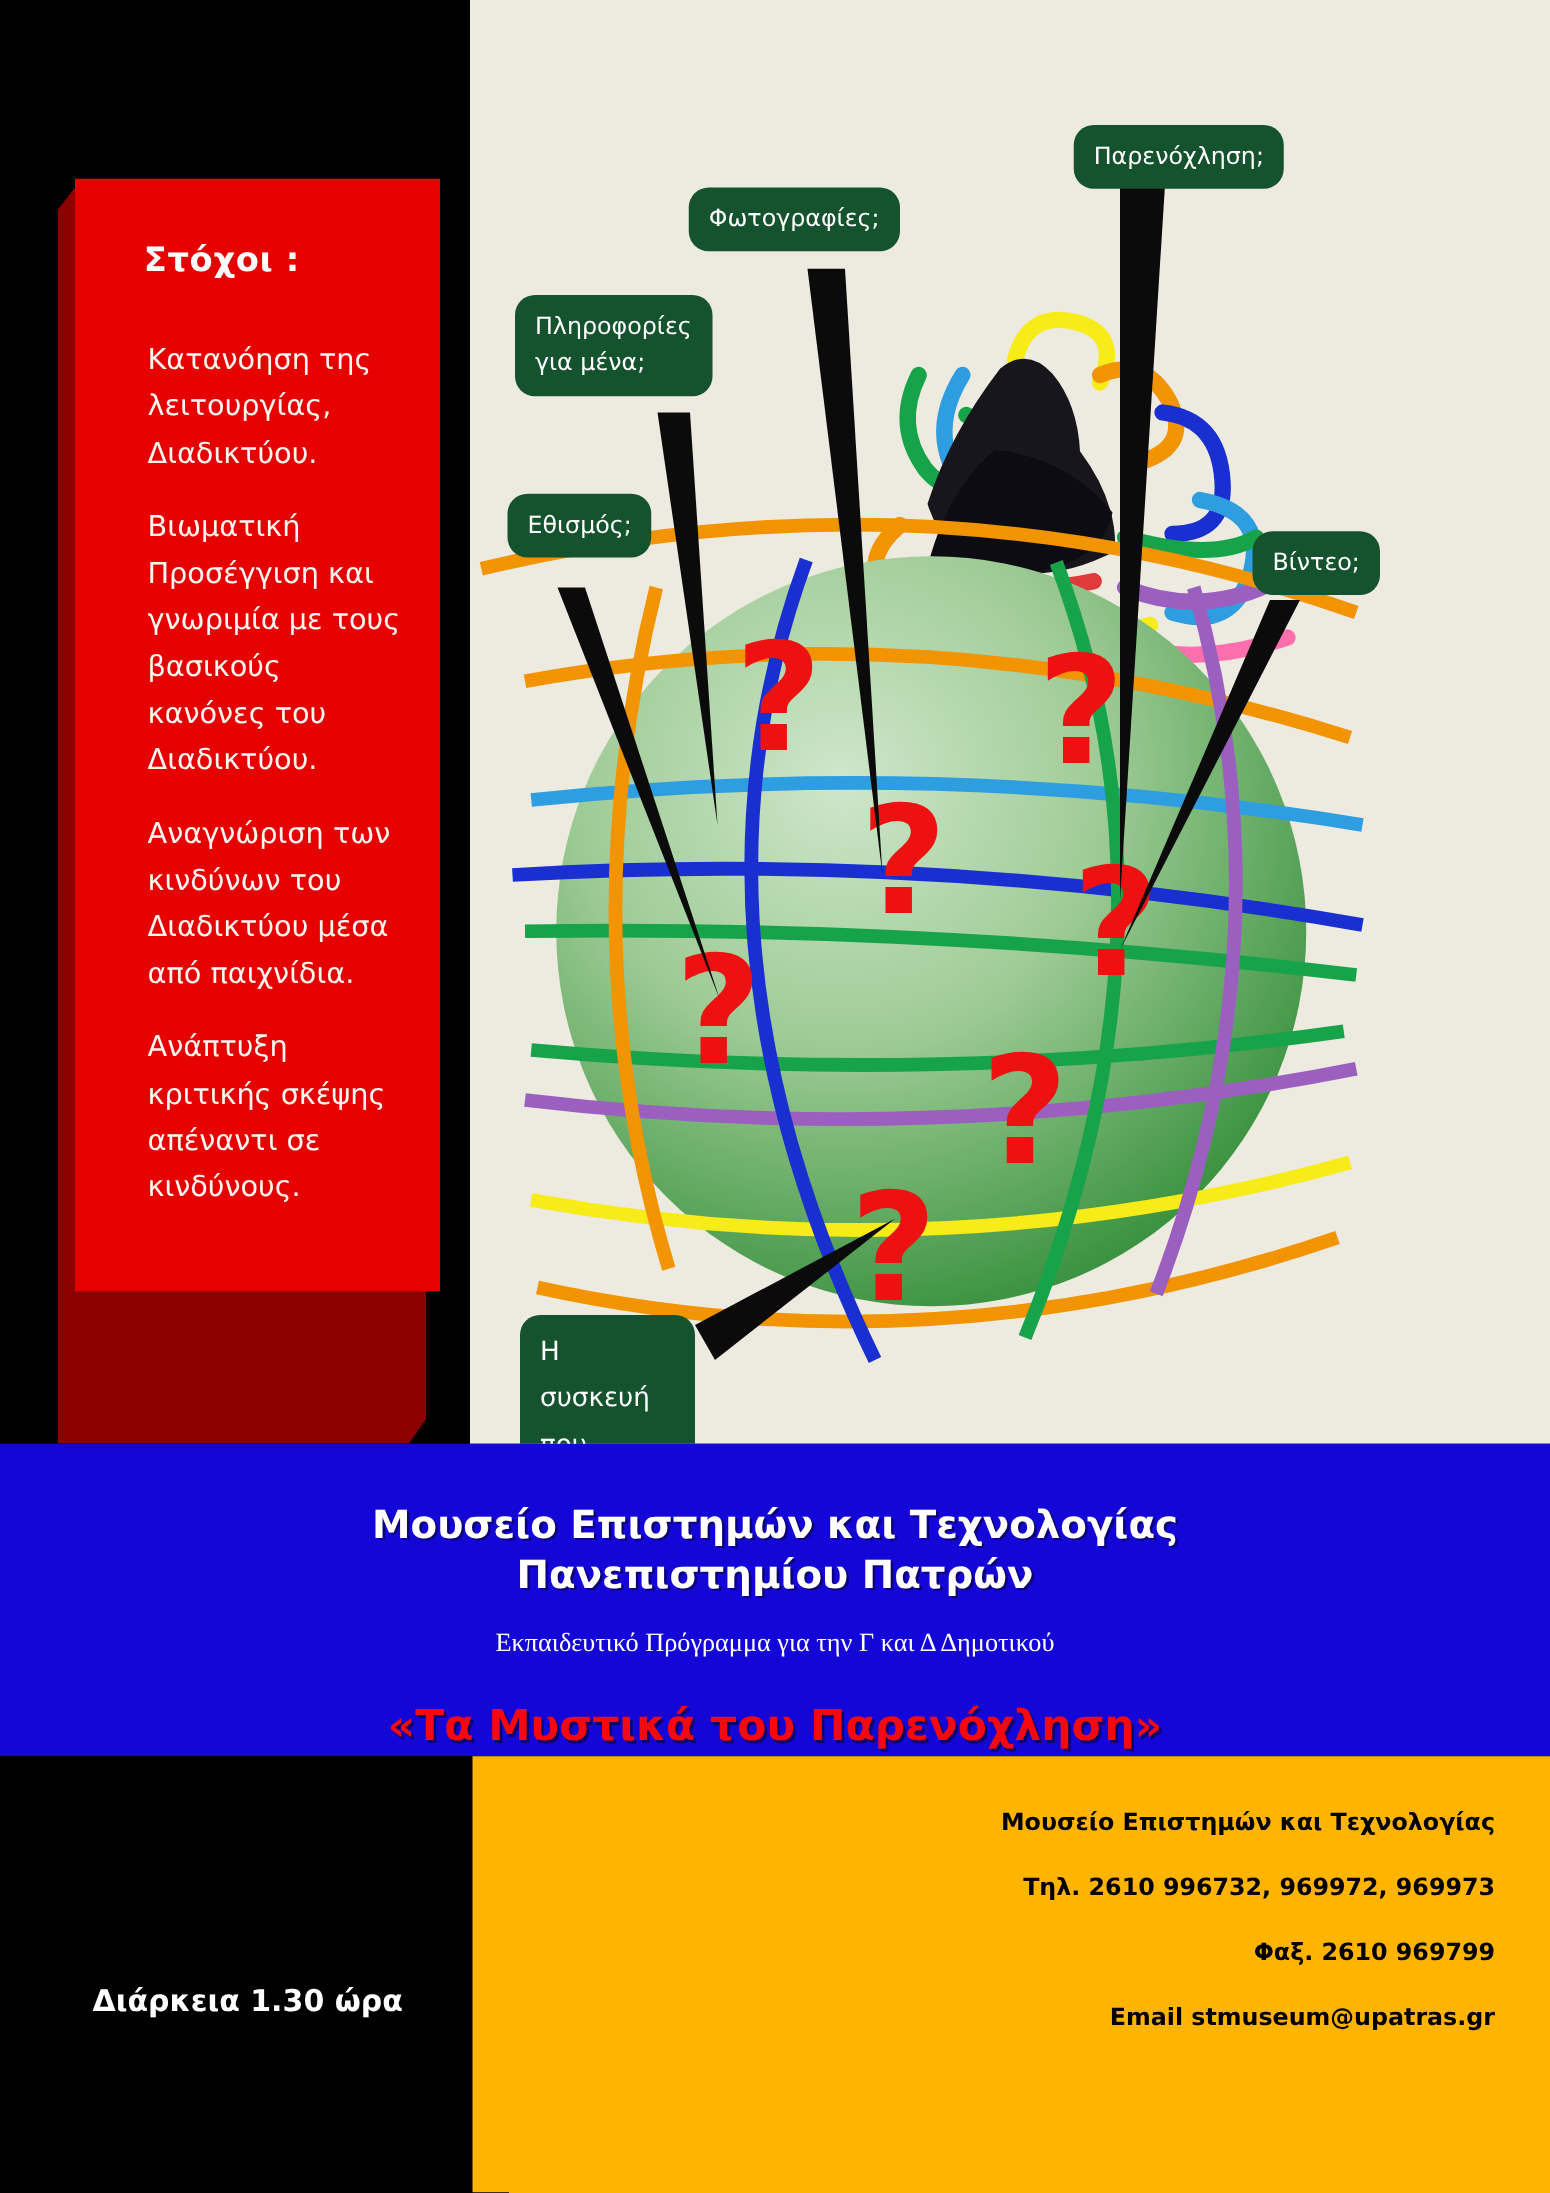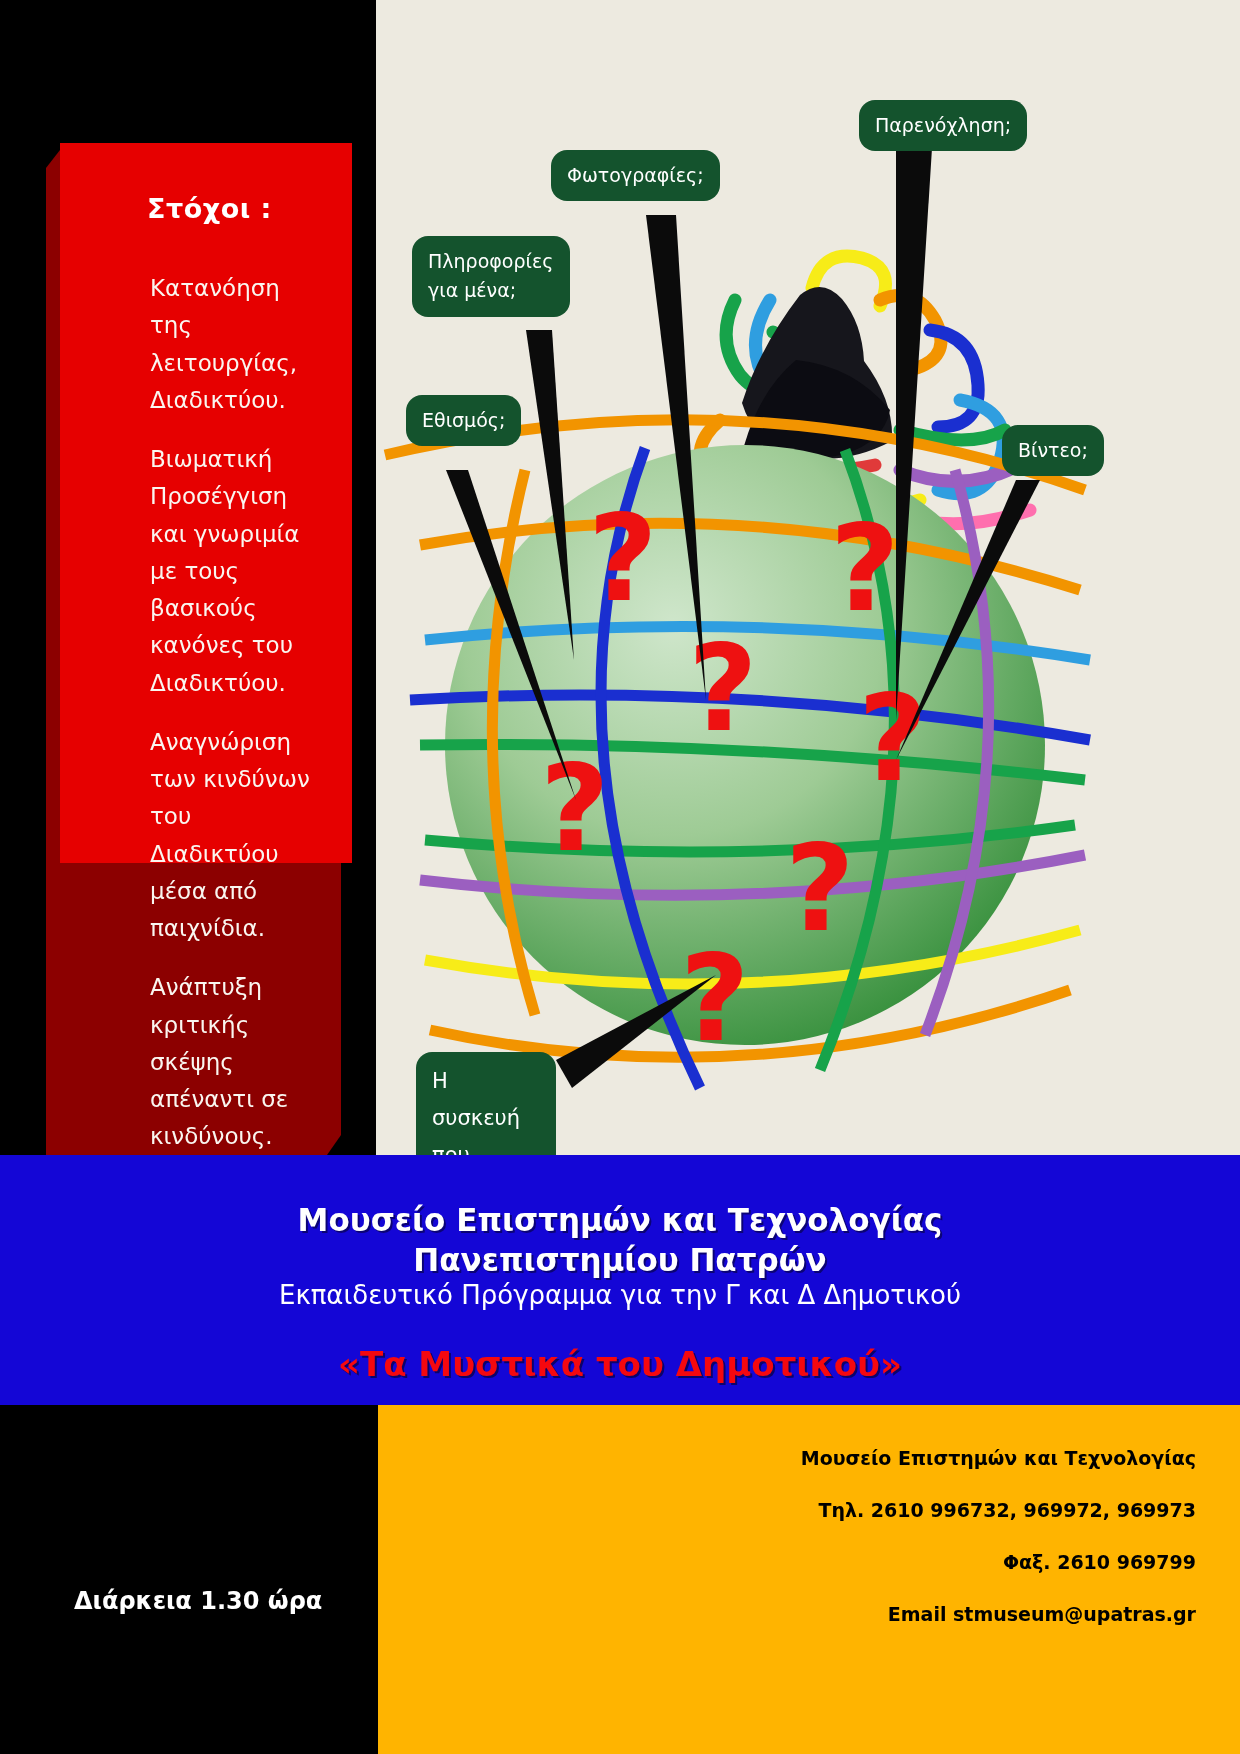--- a/index.html
+++ b/index.html
@@ -20,23 +20,22 @@
   
   .globe-wrap { position:absolute; left:-376px; top:0; width:1240px; height:1155px; }
 
   
   .red-shadow {
     position: absolute; left: 46px; top: 150px; width: 295px; height: 1005px;
     background: #8c0000;
     clip-path: polygon(0 18px, 14px 0, 295px 0, 295px 985px, 281px 1005px, 0 1005px);
   }
   .red-box {
-    position: absolute; left: 60px; top: 143px; width: 292px; height: 720px;
+    position: absolute; left: 60px; top: 143px; width: 292px; height: 890px;
     background: #e60000;
-    padding-left: 32px;
   }
   .red-box .hd {
     color: #fff; font-weight: bold; font-size: 27px;
     margin: 50px 0 0 55px; letter-spacing: .5px;
   }
   .red-box .body { margin: 46px 30px 0 58px; }
   .red-box .body p {
     color: #faf6f0; font-size: 23px; line-height: 1.62; margin-bottom: 22px;
   }
 
@@ -51,21 +50,21 @@
   
   .blue-band {
     position: absolute; left: 0; top: 1155px; width: 1240px; height: 250px;
     background: #1406d6; text-align: center; color: #fff;
   }
   .blue-band h1 {
     font-size: 31px; font-weight: bold; line-height: 1.28; padding-top: 46px;
     text-shadow: 2px 2px 0 rgba(0,0,0,.45);
   }
   .blue-band .sub {
-    font-size: 26px; font-weight: normal;
+    font-size: 21px; margin-top: 22px; font-weight: normal; font-family: Liberation Serif, serif;
   }
   .blue-band .prog-title {
     font-size: 34px; font-weight: bold; color: #f5080f; margin-top: 34px;
     text-shadow: 2px 2px 0 rgba(0,0,0,.5);
   }
 
   
   .black-strip {
     position: absolute; left: 0; top: 1405px; width: 424px; height: 349px;
     background: #000; color: #fff;
@@ -185,21 +184,21 @@
       <p>Ανάπτυξη κριτικής σκέψης απέναντι σε κινδύνους.</p>
     </div>
   </div>
 
   <div class="blue-band">
     <h1>
       <span>Μουσείο  Επιστημών και Τεχνολογίας</span><br>
       <span>Πανεπιστημίου Πατρών</span>
     </h1>
     <div class="sub">Εκπαιδευτικό Πρόγραμμα για την Γ και Δ Δημοτικού</div>
-    <div class="prog-title">«Τα Μυστικά του Δημοτικού»</div>
+    <div class="prog-title">«Τα Μυστικά του Παρενόχληση»</div>
   </div>
 
   <div class="black-strip">
     <div class="dur">Διάρκεια  1.30 ώρα</div>
   </div>
 
   <div class="yellow-strip">
     <div class="line l1">Μουσείο Επιστημών και Τεχνολογίας</div>
     <div class="line l2">Τηλ. 2610 996732, 969972, 969973</div>
     <div class="line l3">Φαξ. 2610 969799</div>

